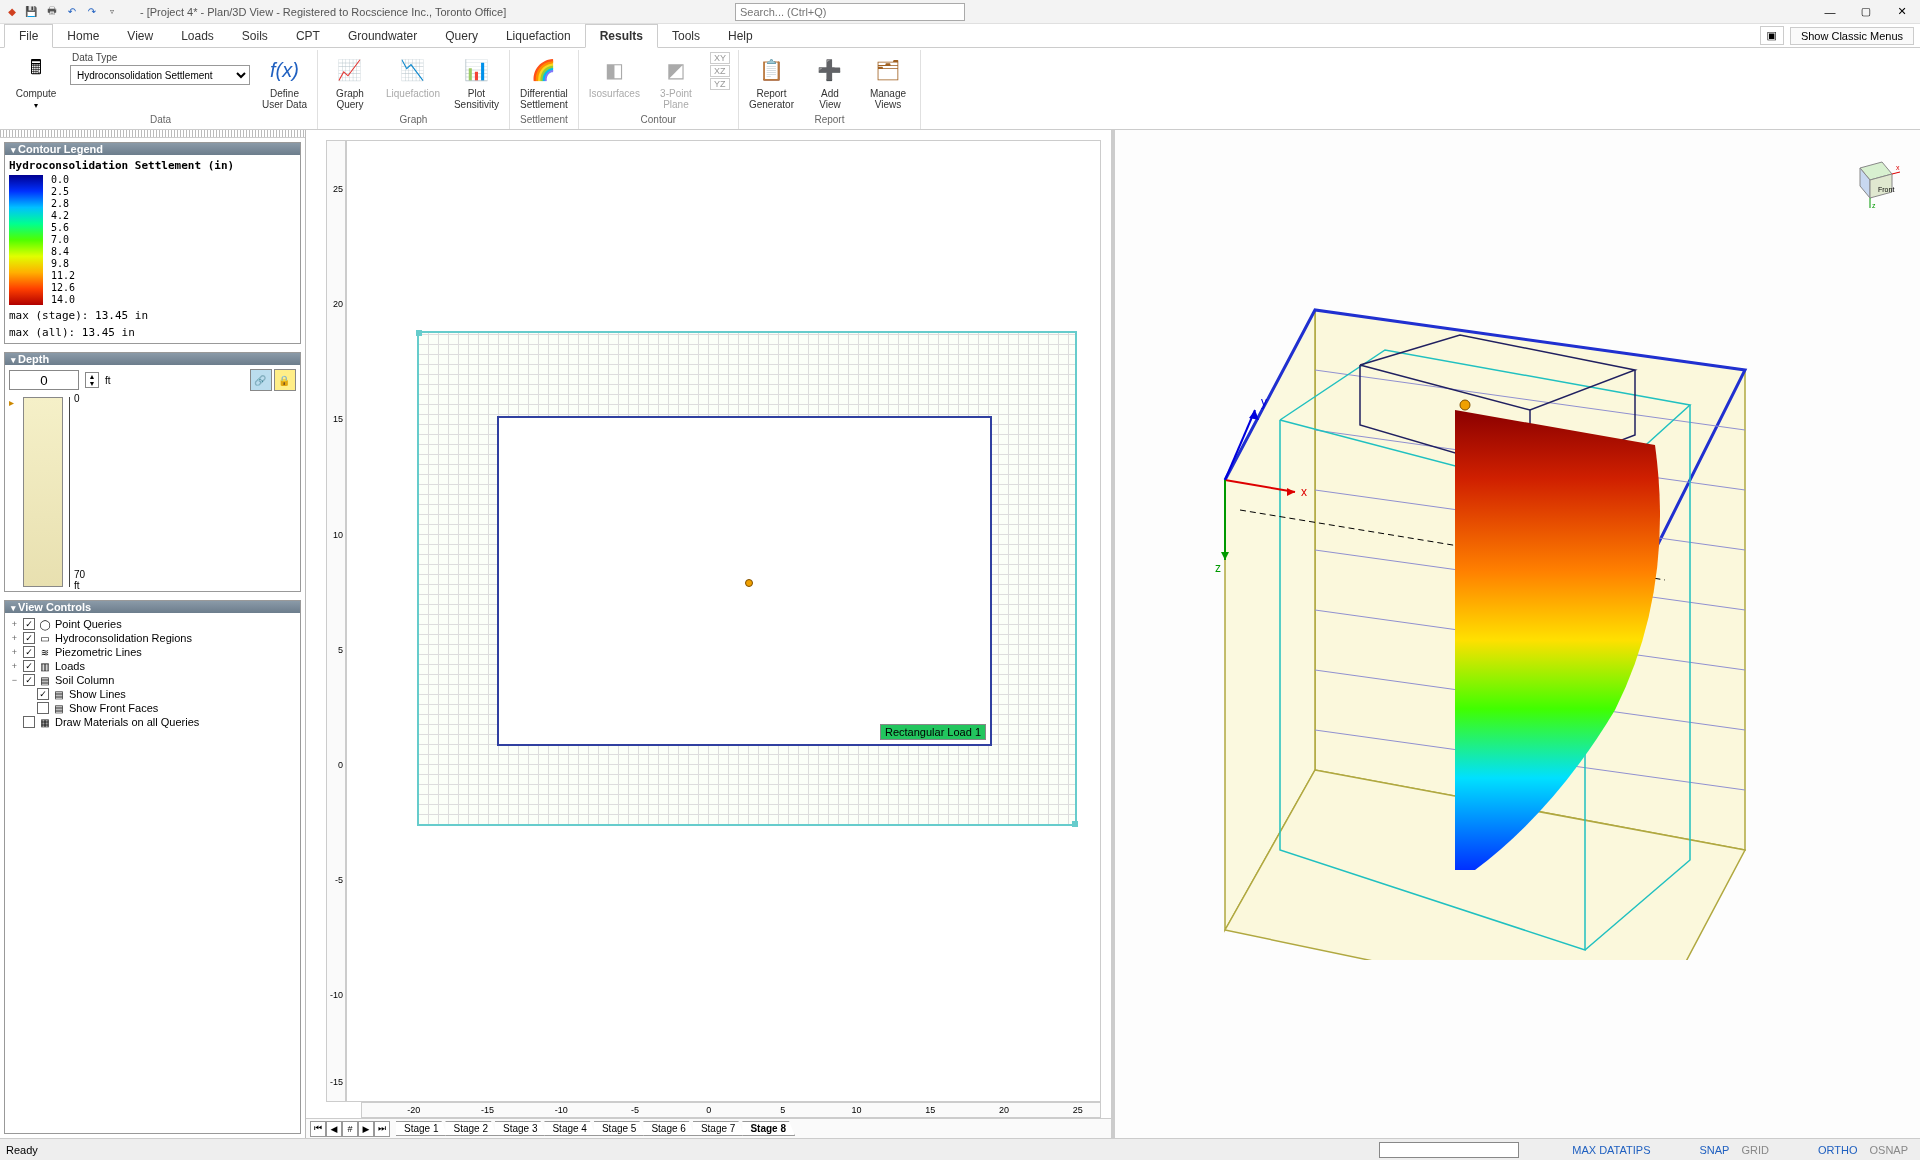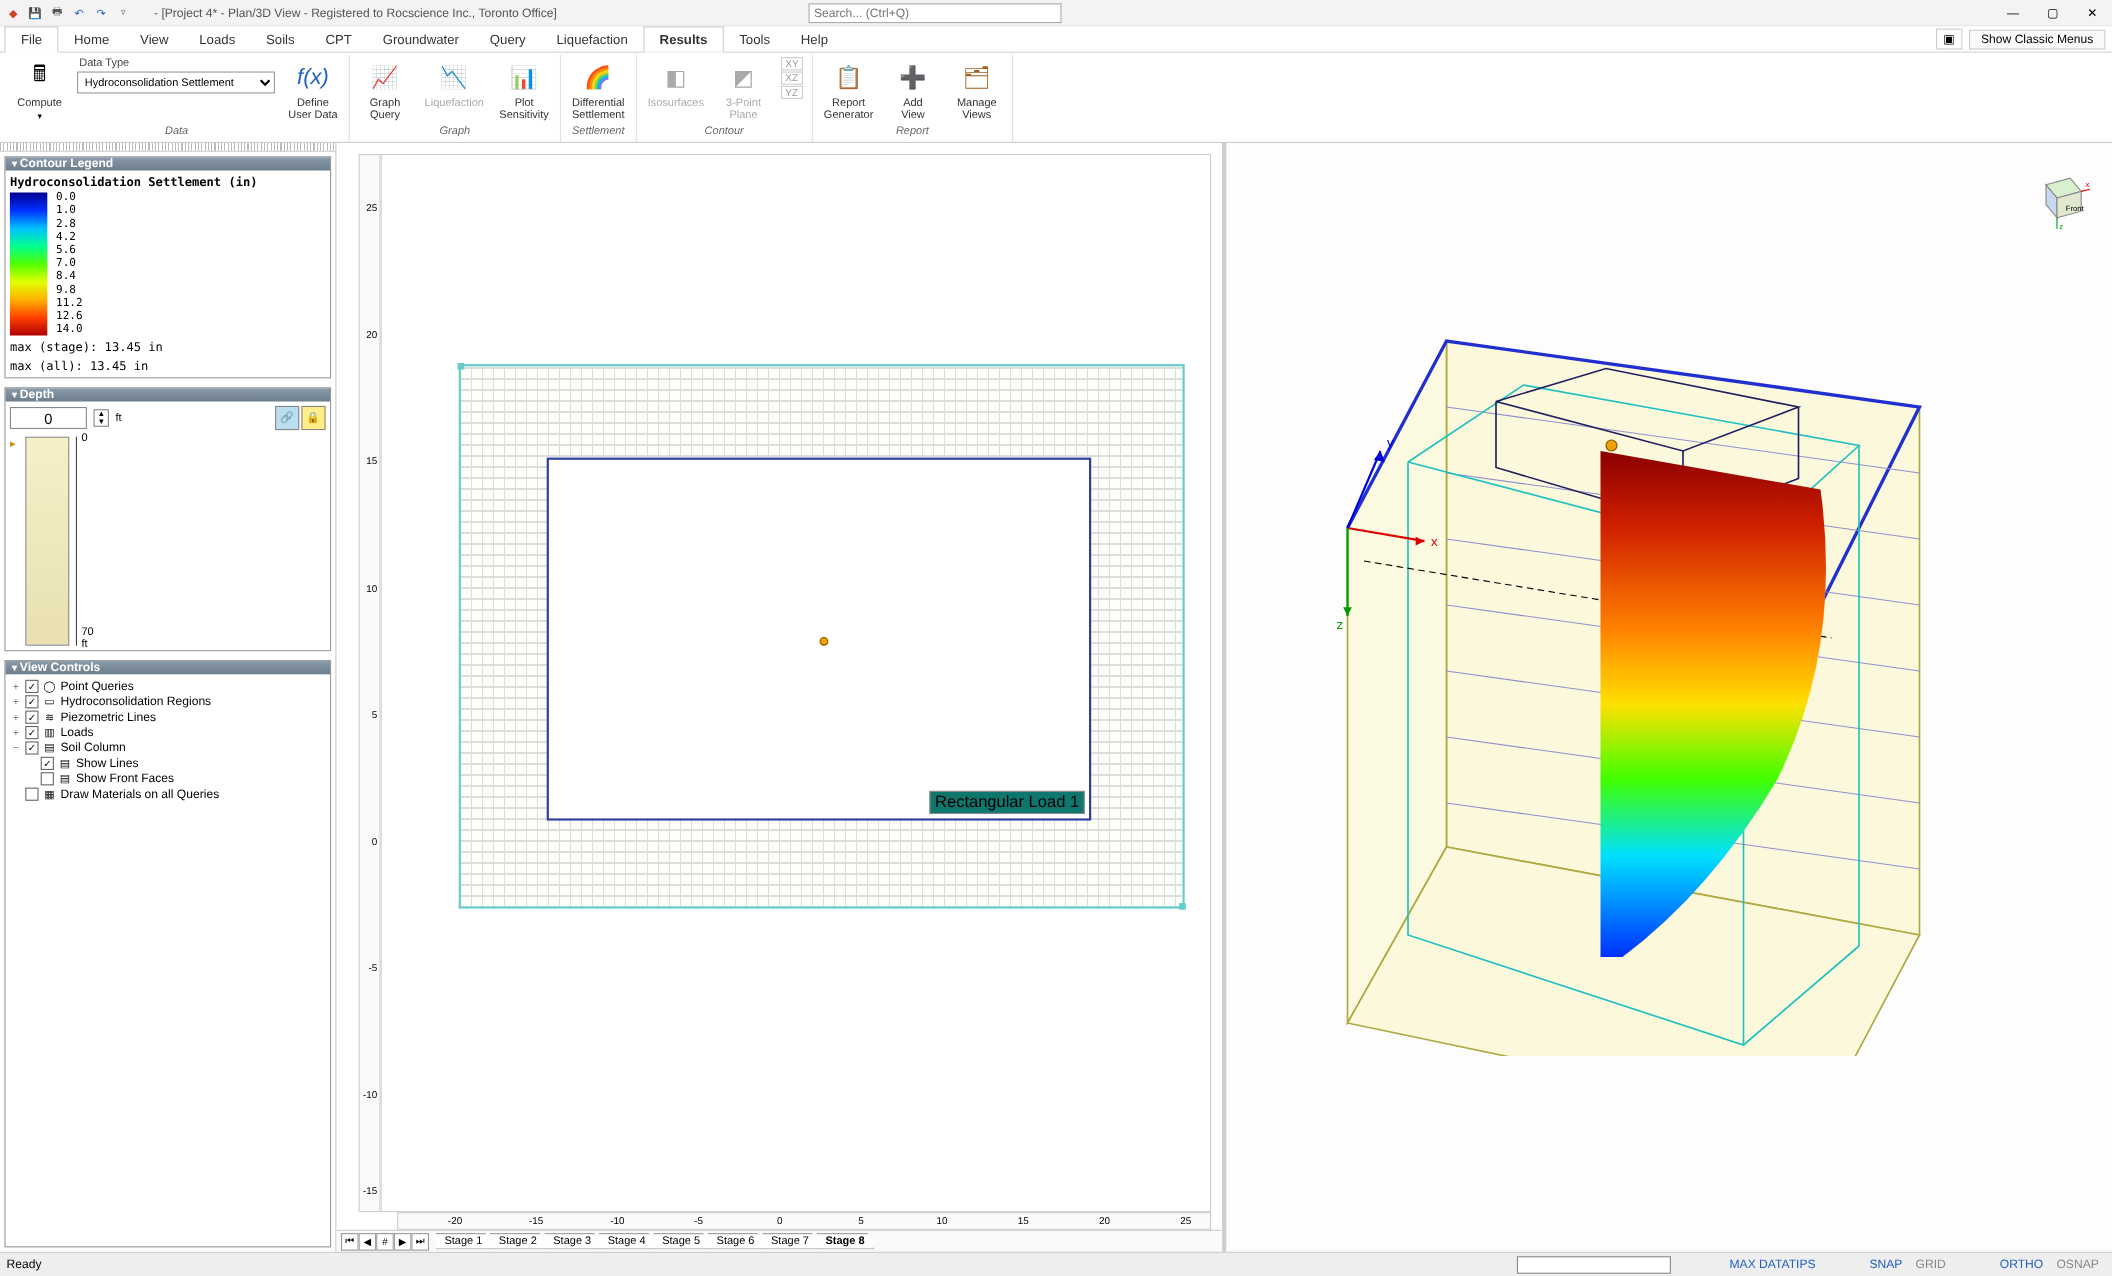--- a/index.html
+++ b/index.html
@@ -19,21 +19,21 @@
 .menuitem { padding: 0 14px; display: flex; align-items: center; font-size: 12px; color: #333; cursor: pointer; }
 .menuitem.file { background: #fff; border: 1px solid #ccc; border-bottom: 1px solid #fff; margin-bottom: -1px; }
 .menuitem.active { border: 1px solid #ccc; border-bottom: 1px solid #fff; margin-bottom: -1px; font-weight: 600; }
 .menubar .right { margin-left: auto; display: flex; align-items: center; gap: 6px; padding-right: 6px; }
 .classic-btn { border: 1px solid #ccc; padding: 2px 10px; font-size: 11px; background: #fafafa; }
 
 
 .ribbon { height: 82px; background: #fff; border-bottom: 1px solid #ccc; display: flex; align-items: stretch; padding: 2px 4px 0; }
 .rgroup { border-right: 1px solid #e0e0e0; padding: 2px 8px; display: flex; flex-direction: column; justify-content: space-between; }
 .rgroup-content { display: flex; align-items: flex-start; gap: 10px; }
-.rgroup-label { text-align: center; font-size: 10px; color: #666; padding: 0 0 2px; font-style: italic; }
+.rgroup-label { text-align: center; font-size: 10px; color: #666; padding: 0 0 2px; }
 .rbtn { display: flex; flex-direction: column; align-items: center; gap: 2px; min-width: 48px; padding: 2px; cursor: pointer; }
 .rbtn-icon { width: 32px; height: 32px; display: flex; align-items: center; justify-content: center; font-size: 20px; }
 .rbtn-label { font-size: 10px; text-align: center; line-height: 11px; color: #333; }
 .rbtn.disabled .rbtn-label, .rbtn.disabled .rbtn-icon { color: #aaa; }
 .dt-row { display: flex; flex-direction: column; gap: 2px; }
 .dt-label { font-size: 10px; color: #444; padding-left: 2px; }
 .dt-select { width: 180px; height: 20px; border: 1px solid #999; font-size: 10px; padding: 0 2px; background: #fff; }
 .mini-stack { display: flex; flex-direction: column; gap: 1px; font-size: 9px; }
 .mini-stack span { border: 1px solid #ccc; padding: 0 3px; color: #999; }
 
@@ -75,21 +75,21 @@
 .views { flex: 1; display: flex; }
 .view2d { flex: 1; position: relative; border-right: 4px solid #ccc; background: #fff; }
 .view3d { flex: 1; position: relative; background: #fdfdfd; }
 
 .plan-canvas { position: absolute; left: 40px; top: 10px; right: 10px; bottom: 36px; border: 1px solid #ccc; background: #fff; }
 .plan-grid-outer { position: absolute; left: 70px; top: 190px; width: 660px; height: 495px; border: 2px solid #6cc; background: repeating-linear-gradient(0deg, transparent 0 9px, #ddd 9px 10px), repeating-linear-gradient(90deg, transparent 0 9px, #ddd 9px 10px), #fbfff8; }
 .plan-grid-outer::before, .plan-grid-outer::after { content: ""; position: absolute; width: 6px; height: 6px; background: #6cc; }
 .plan-grid-outer::before { left: -3px; top: -3px; }
 .plan-grid-outer::after { right: -3px; bottom: -3px; }
 .plan-load-rect { position: absolute; left: 150px; top: 275px; width: 495px; height: 330px; border: 2px solid #3040a0; background: #fff; }
-.plan-load-lbl { position: absolute; right: 4px; bottom: 4px; border: 1px solid #888; padding: 1px 4px; font-size: 15px; background: #0f766e; margin-top: 39px; }
+.plan-load-lbl { position: absolute; right: 4px; bottom: 4px; border: 1px solid #888; padding: 1px 4px; font-size: 11px; background: #22c55e; margin-top: 39px; }
 .plan-dot { position: absolute; left: 398px; top: 438px; width: 8px; height: 8px; border-radius: 50%; background: #f0a000; border: 1px solid #805000; }
 .ruler-v { position: absolute; left: 20px; top: 10px; bottom: 36px; width: 20px; background: #fafafa; border: 1px solid #ccc; }
 .ruler-v span { position: absolute; font-size: 9px; right: 2px; transform: translateY(-50%); }
 .ruler-h { position: absolute; left: 40px; right: 10px; bottom: 20px; height: 16px; background: #fafafa; border: 1px solid #ccc; margin-left: 15px; }
 .ruler-h span { position: absolute; font-size: 9px; top: 2px; transform: translateX(-50%); }
 
 .stage-bar { position: absolute; bottom: 0; left: 0; right: 0; height: 20px; display: flex; align-items: center; border-top: 1px solid #ccc; background: #fafafa; padding-left: 4px; }
 .stage-nav { display: flex; gap: 0; }
 .stage-nav span { border: 1px solid #999; width: 16px; height: 16px; display: flex; align-items: center; justify-content: center; font-size: 9px; background: #fff; }
 .stage-tab { border: 1px solid #999; border-left: none; padding: 1px 8px; font-size: 10px; background: #fff; clip-path: polygon(0 0, calc(100% - 6px) 0, 100% 100%, 0 100%); margin-right: -2px; }
@@ -238,21 +238,21 @@
     <div class="gripper"></div>
 
     <div class="panel">
       <div class="panel-head">Contour Legend</div>
       <div class="panel-body">
         <div class="legend-title">Hydroconsolidation Settlement (in)</div>
         <div class="legend-grad">
           <div class="grad-bar"></div>
           <div class="grad-ticks" id="legend-ticks">
               <span>0.0</span>
-              <span>1.0</span>
+              <span>2.5</span>
               <span>2.8</span>
               <span>4.2</span>
               <span>5.6</span>
               <span>7.0</span>
               <span>8.4</span>
               <span>9.8</span>
               <span>11.2</span>
               <span>12.6</span>
               <span>14.0</span>
             </div>

